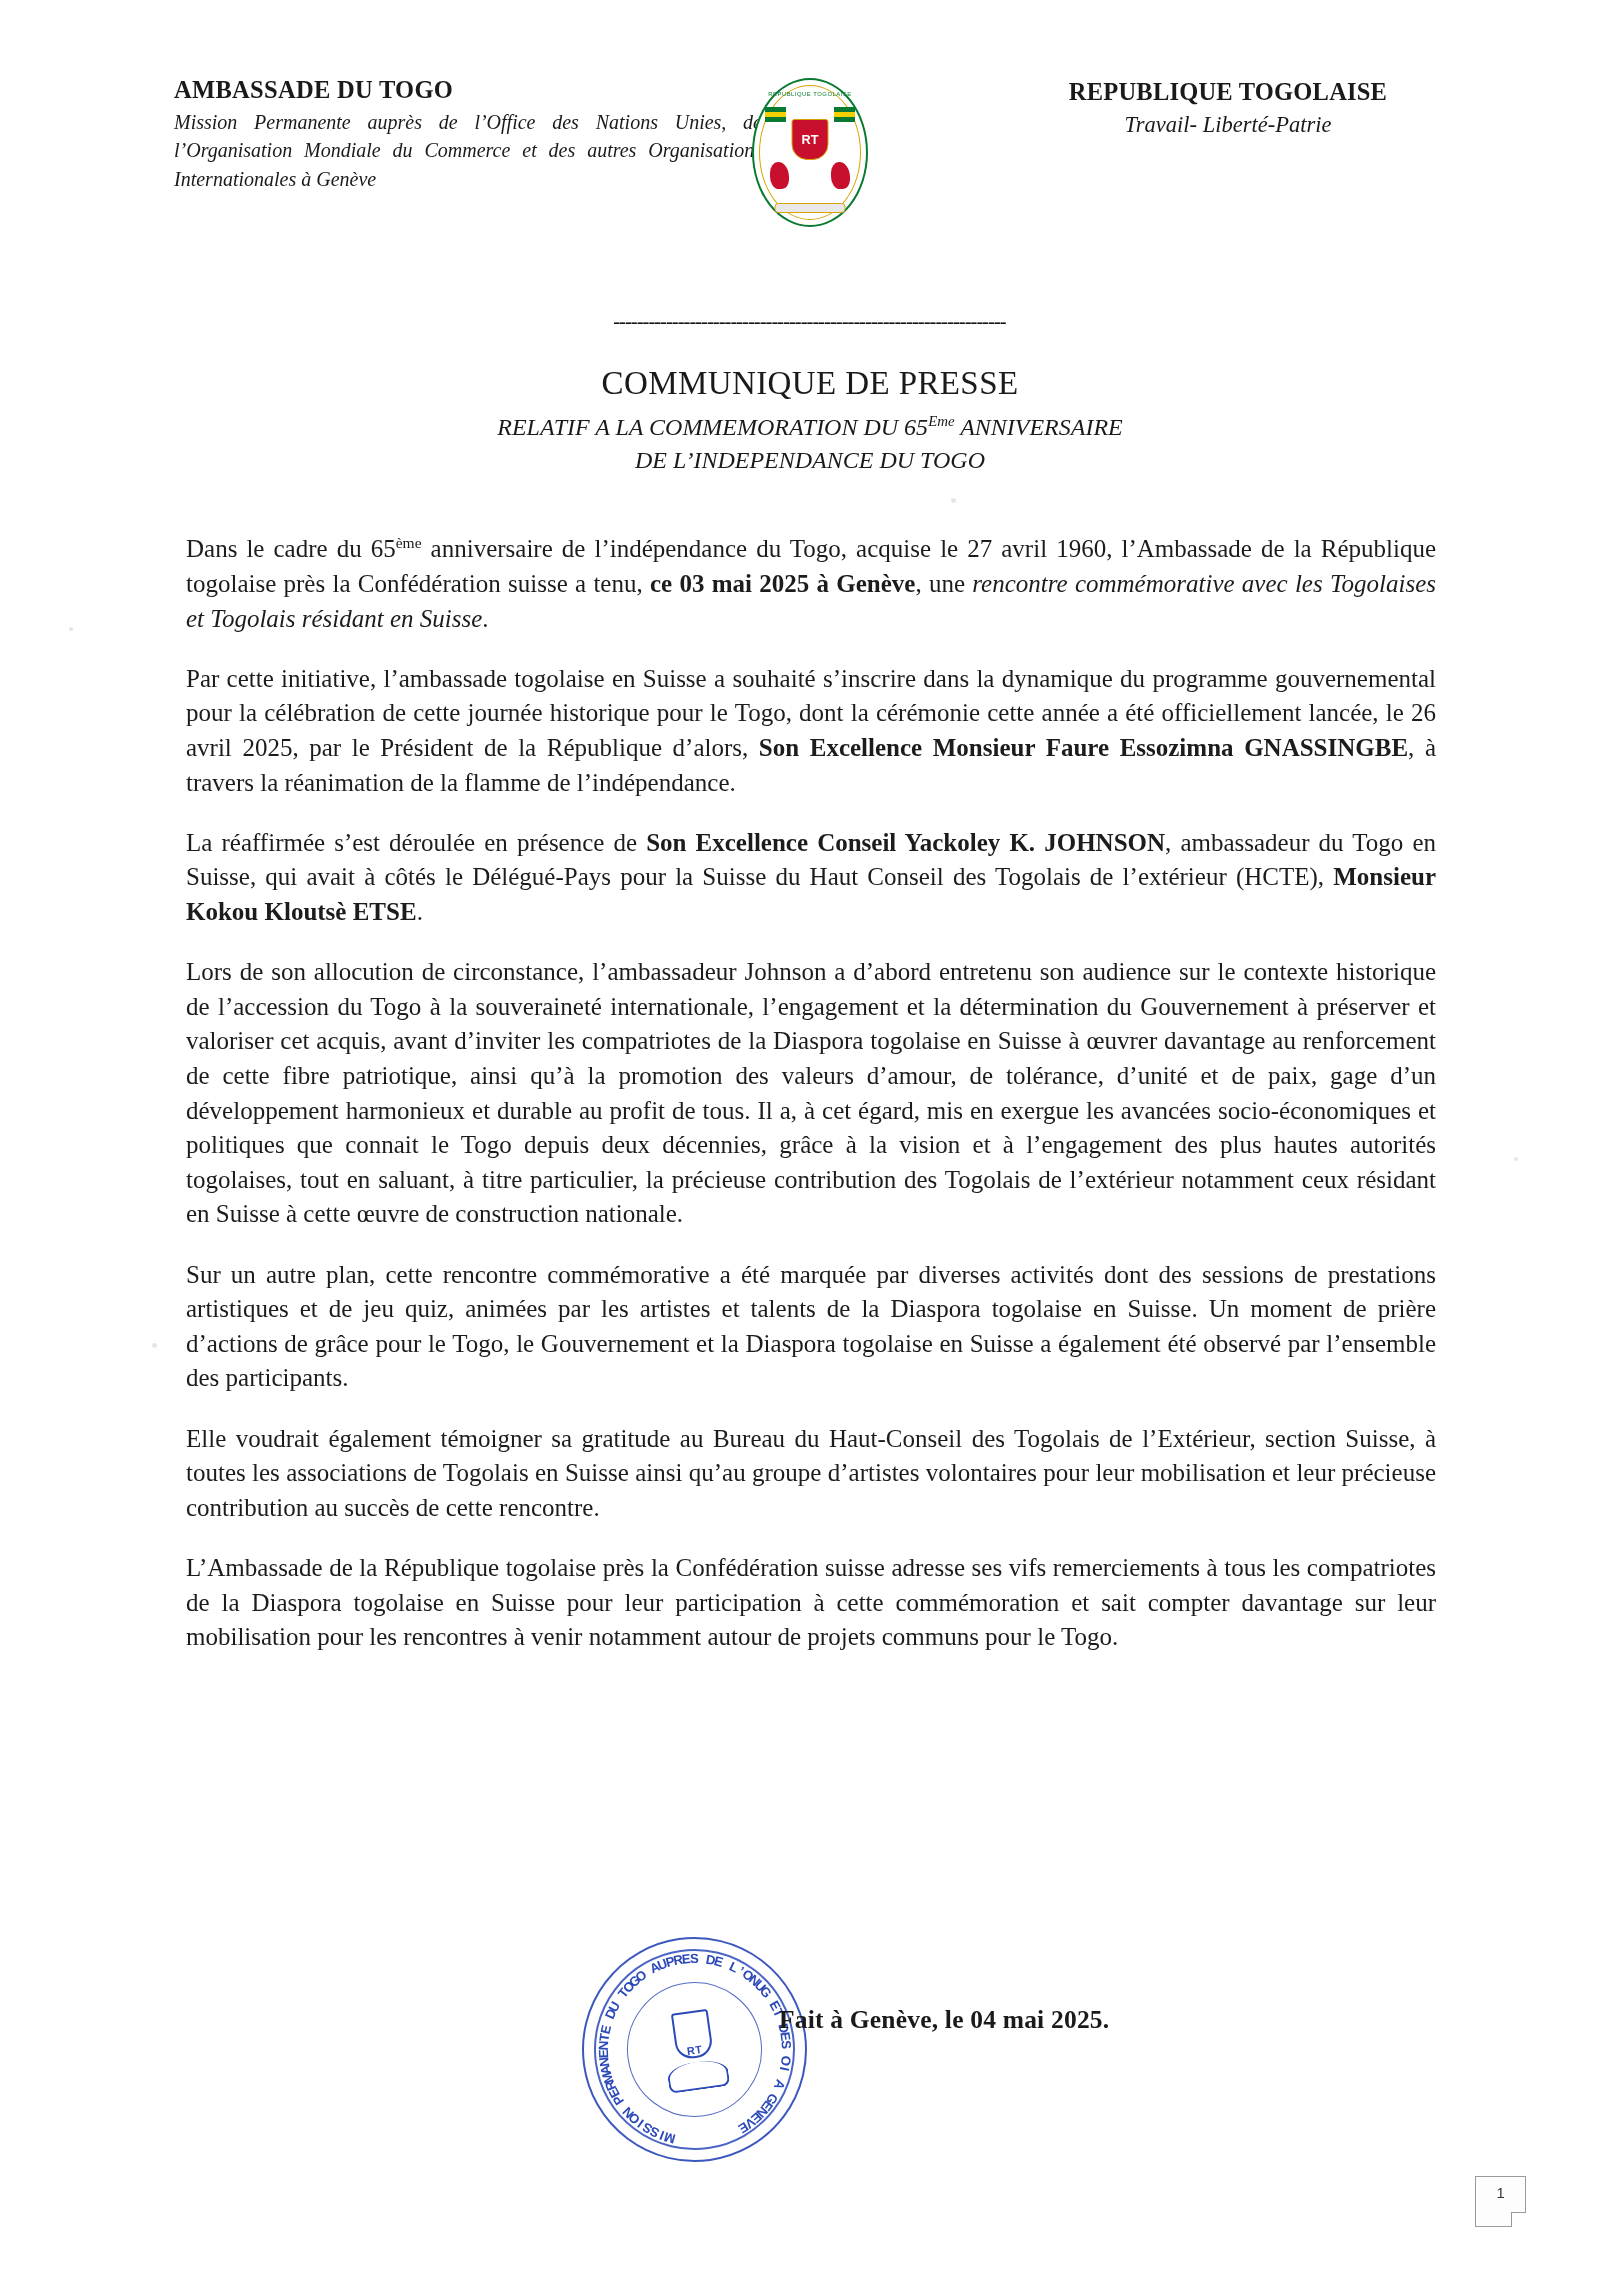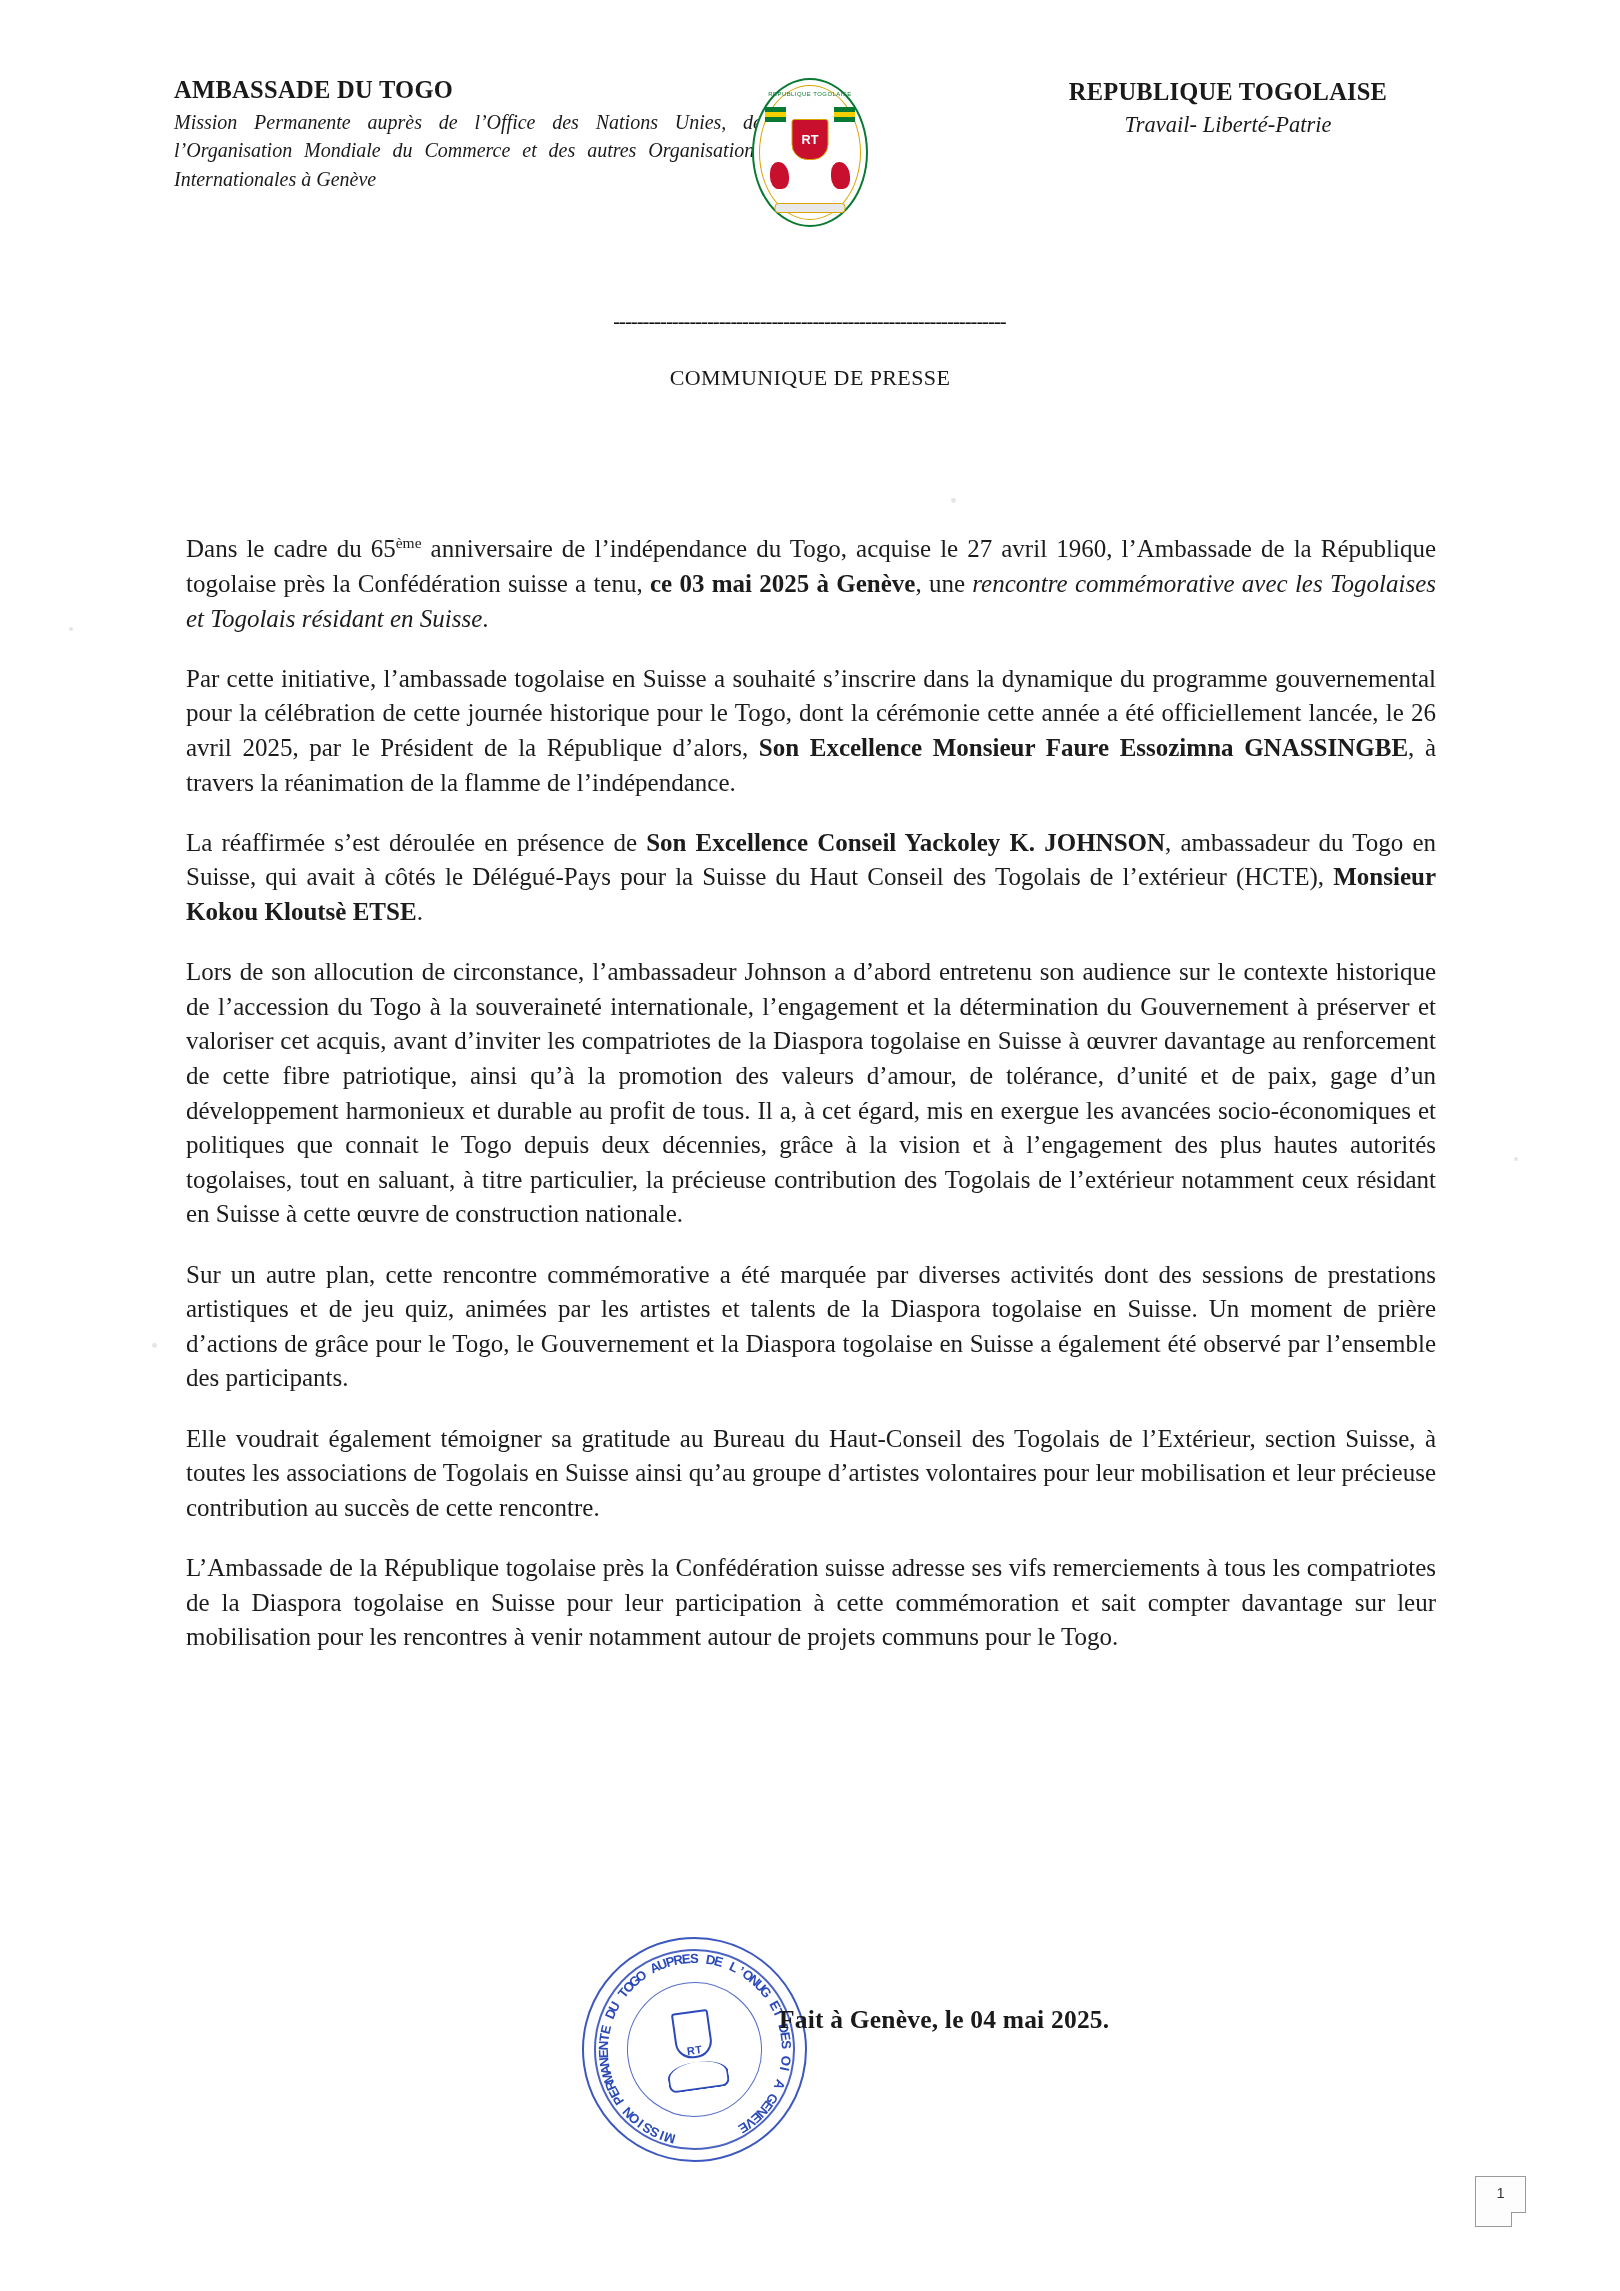--- a/index.html
+++ b/index.html
@@ -163,21 +163,21 @@
 
   
   .title-block {
     position: absolute;
     top: 365px;
     left: 0;
     width: 1620px;
     text-align: center;
   }
   .title-main {
-    font-size: 22px;
+    font-size: 33px;
     letter-spacing: 0.4px;
   }
   .title-sub {
     font-style: italic;
     font-size: 24px;
     margin-top: 8.8px;
     line-height: 1.38;
   }
   .title-sub sup { font-size: 0.62em; }
 
@@ -370,20 +370,24 @@
     <div class="shield">RT</div>
     <div class="lion l"></div>
     <div class="lion r"></div>
     <div class="ribbon"></div>
   </div>
 
   <div class="divider">-------------------------------------------------------------------</div>
 
   <div class="title-block">
     <div class="title-main">COMMUNIQUE DE PRESSE</div>
+    <div class="title-sub">
+      <span>RELATIF A LA COMMEMORATION DU 65</span><sup>Eme</sup><span> ANNIVERSAIRE</span><br>
+      <span>DE L’INDEPENDANCE DU TOGO</span>
+    </div>
   </div>
 
   <div class="body-text" id="body-text">
       <p><span>Dans le cadre du 65</span><sup>ème</sup><span> anniversaire de l’indépendance du Togo, acquise le 27 avril 1960, l’Ambassade de la République togolaise près la Confédération suisse a tenu, </span><b>ce 03 mai 2025 à Genève</b><span>, une </span><i>rencontre commémorative avec les Togolaises et Togolais résidant en Suisse</i><span>.</span></p>
       <p><span>Par cette initiative, l’ambassade togolaise en Suisse a souhaité s’inscrire dans la dynamique du programme gouvernemental pour la célébration de cette journée historique pour le Togo, dont la cérémonie cette année a été officiellement lancée, le 26 avril 2025, par le Président de la République d’alors, </span><b>Son Excellence Monsieur Faure Essozimna GNASSINGBE</b><span>, à travers la réanimation de la flamme de l’indépendance.</span></p>
       <p><span>La réaffirmée s’est déroulée en présence de </span><b>Son Excellence Conseil Yackoley K. JOHNSON</b><span>, ambassadeur du Togo en Suisse, qui avait à  côtés le Délégué-Pays pour la Suisse du Haut Conseil des Togolais de l’extérieur (HCTE), </span><b>Monsieur Kokou Kloutsè ETSE</b><span>.</span></p>
       <p><span>Lors de son allocution de circonstance, l’ambassadeur Johnson a d’abord entretenu son audience sur le contexte historique de l’accession du Togo à la souveraineté internationale, l’engagement et la détermination du Gouvernement à préserver et valoriser cet acquis, avant d’inviter les compatriotes de la Diaspora togolaise en Suisse à œuvrer davantage au renforcement de cette fibre patriotique, ainsi qu’à la promotion des valeurs d’amour, de tolérance, d’unité et de paix, gage d’un développement harmonieux et durable au profit de tous. Il a, à cet égard, mis en exergue les avancées socio-économiques et politiques que connait le Togo depuis deux décennies, grâce à la vision et à l’engagement des plus hautes autorités togolaises, tout en saluant, à titre particulier, la précieuse contribution des Togolais de l’extérieur notamment ceux résidant en Suisse à cette œuvre de construction nationale.</span></p>
       <p><span>Sur un autre plan, cette rencontre commémorative a été marquée par diverses activités dont des sessions de prestations artistiques et de jeu quiz, animées par les artistes et talents de la Diaspora togolaise en Suisse. Un moment de prière d’actions de grâce pour le Togo, le Gouvernement et la Diaspora togolaise en Suisse a également été observé par l’ensemble des participants.</span></p>
       <p><span>Elle voudrait également témoigner sa gratitude au Bureau du Haut-Conseil des Togolais de l’Extérieur, section Suisse, à toutes les associations de Togolais en Suisse ainsi qu’au groupe d’artistes volontaires pour leur mobilisation et leur précieuse contribution au succès de cette rencontre.</span></p>
       <p><span>L’Ambassade de la République togolaise près la Confédération suisse adresse ses vifs remerciements à tous les compatriotes de la Diaspora togolaise en Suisse pour leur participation à cette commémoration et sait compter davantage sur leur mobilisation pour les rencontres à venir notamment autour de projets communs pour le Togo.</span></p>

